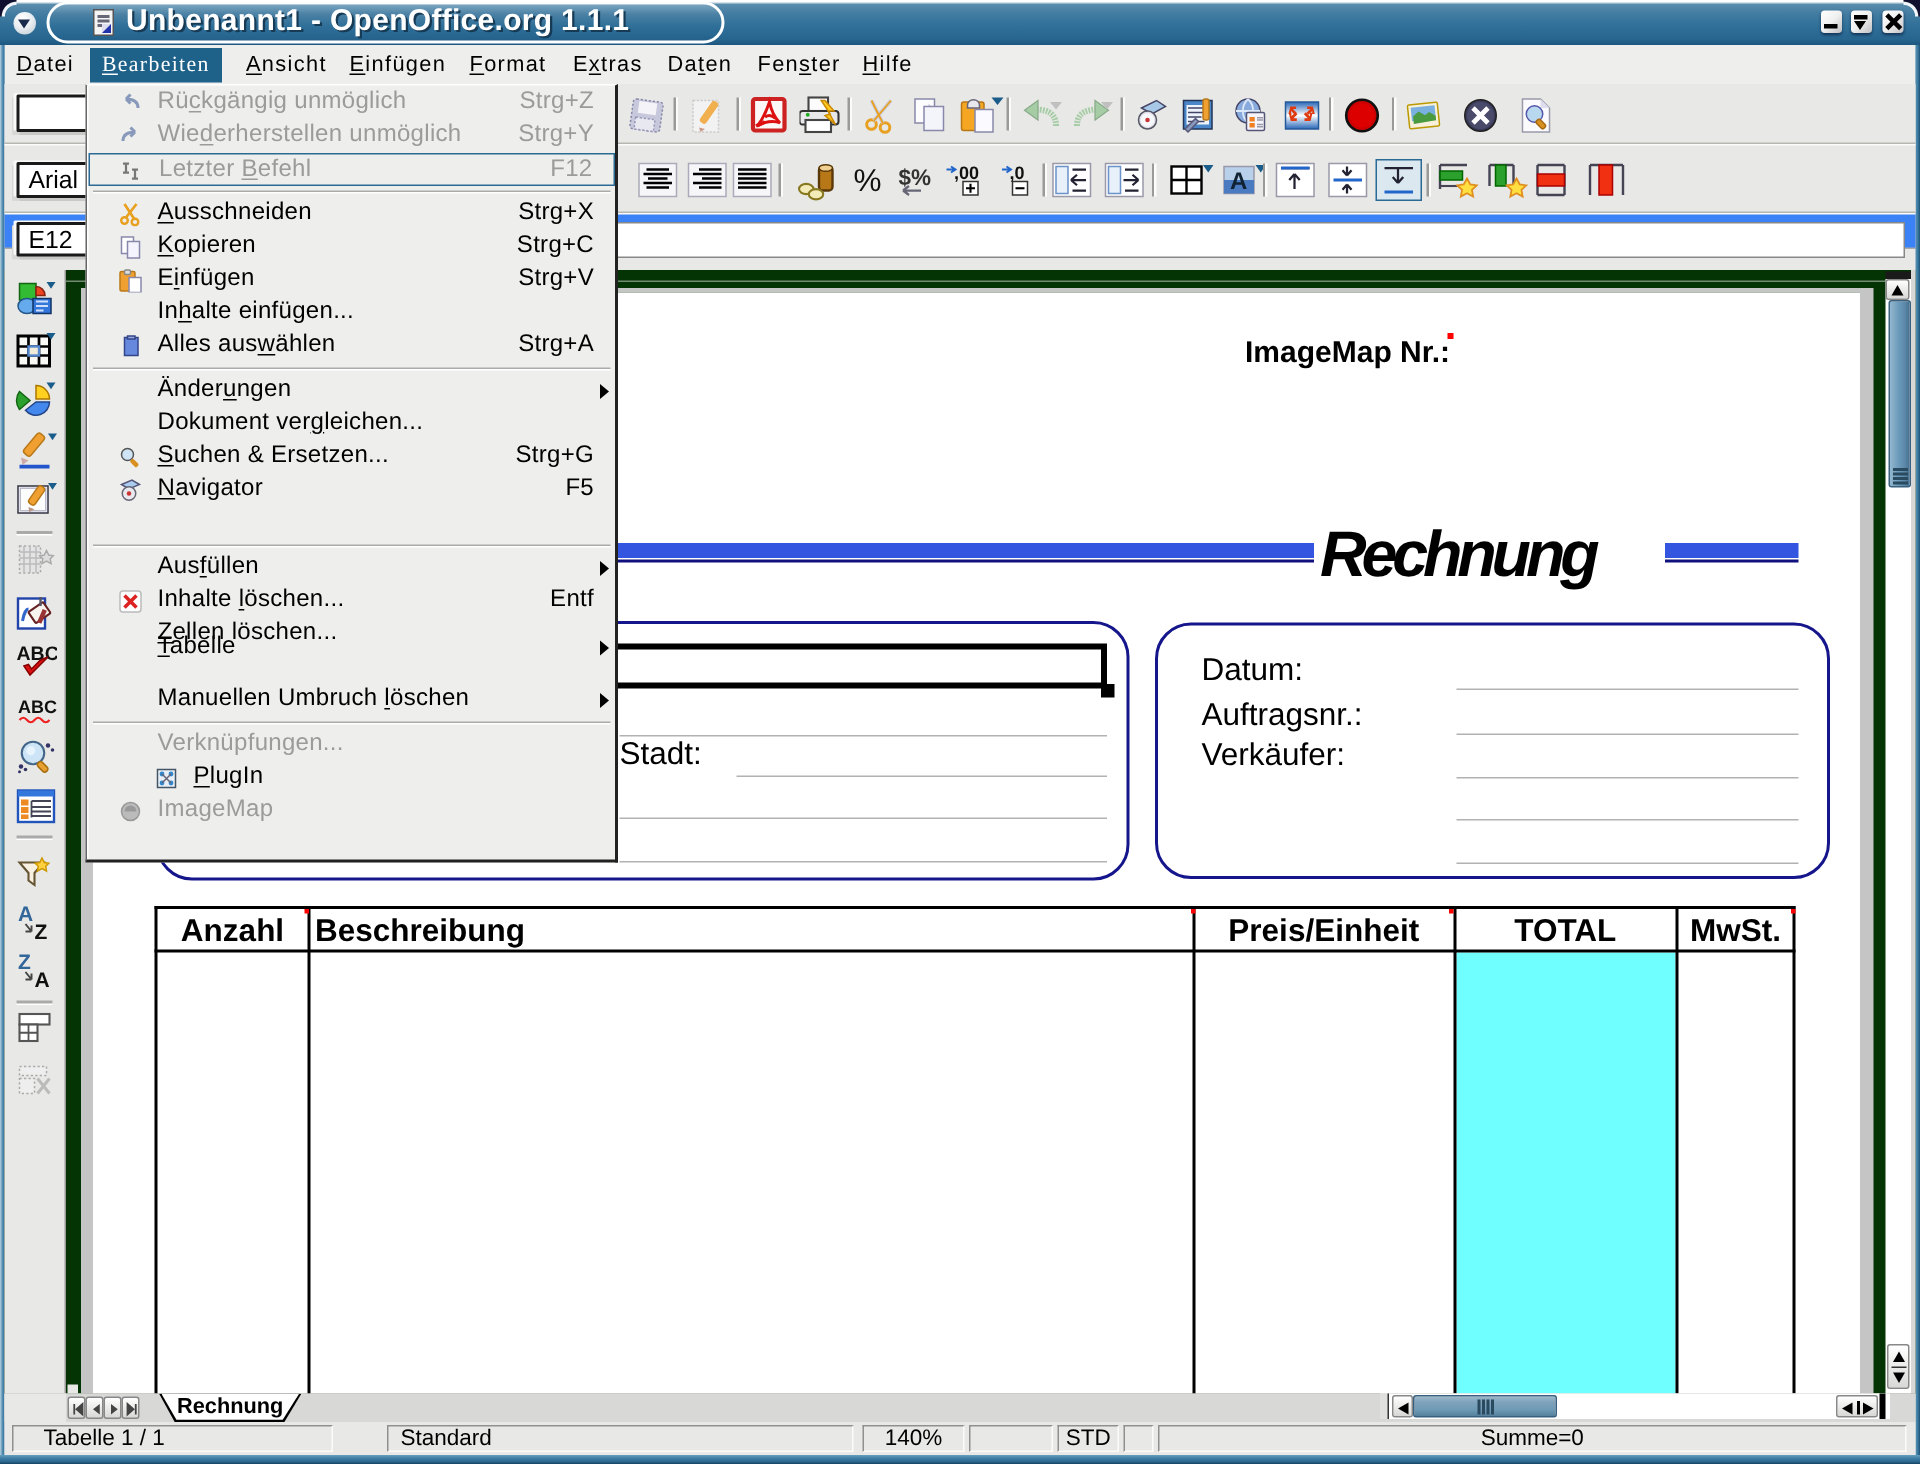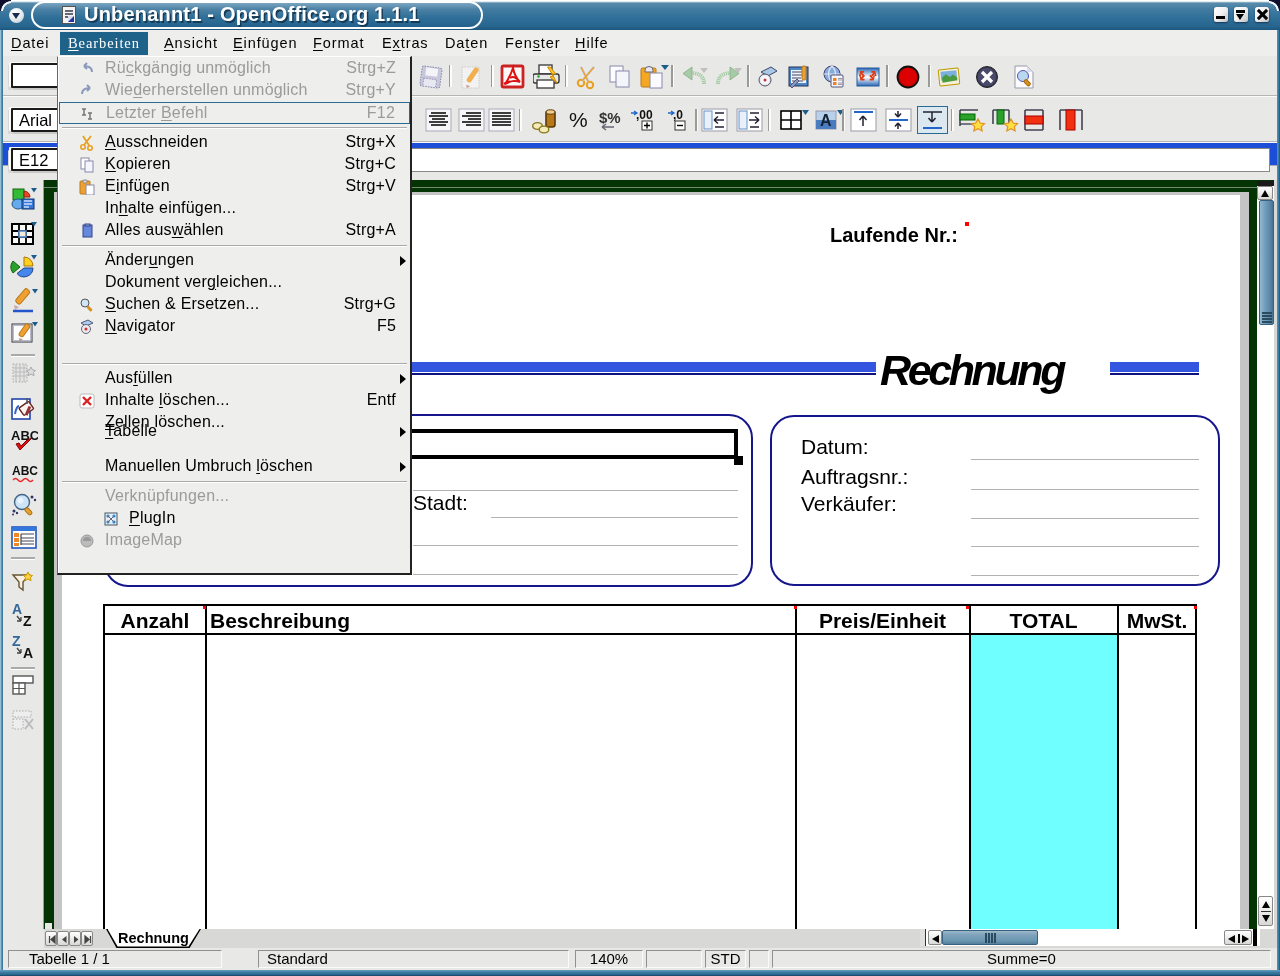--- a/index.html
+++ b/index.html
@@ -47,21 +47,21 @@
   background:linear-gradient(to right,#b8d2e0,#5a92b4,#2d6f9b); }
 #frame-left { left:0; }
 #frame-right { right:0; background:linear-gradient(to left,#1c5175,#3d7ba2,#5a92b4); }
 #frame-bottom { left:0; bottom:0; width:1280px; height:6px;
   background:linear-gradient(to bottom,#67a0bf 0%,#3d7ba2 40%,#2a6890 75%,#16425f 100%); }
 
 
 #toolbar1 { left:3px; top:56px; width:1274px; height:40px; background:#e8e8e6; }
 #toolbar2 { left:3px; top:96px; width:1274px; height:46px; background:#e8e8e6;
   border-top:1px solid #fbfbfa; box-shadow:0 -1px 0 #b5b5b2; }
-#formulabar { left:3px; top:142px; width:1274px; height:24px; background:#1d4ed8;
+#formulabar { left:3px; top:142px; width:1274px; height:24px; background:#3b82f6;
   border-top:1px solid #fbfbfa; box-shadow:0 -1px 0 #b5b5b2; border-bottom:1px solid #aaa; }
 .fieldbox { background:#fff; border:2px solid #1a1a1a; border-radius:1px;
   box-shadow:-2px -1px 0 #fafaf8, 2px 2px 0 #c8c8c6, -3px 2px 0 #d8d8d6; }
 .tbsep { position:absolute; width:3px; background:linear-gradient(to right,#9a9a98 0,#9a9a98 1.5px,#fcfcfa 1.5px); }
 .icon { position:absolute; width:26px; height:26px; }
 .icon svg { position:absolute; left:0; top:0; }
 
 
 #workspace { left:3px; top:180px; width:1274px; height:749px; background:#043304; }
 #sidebar { left:0px; top:0px; width:41px; height:749px; background:#e8e8e6;
@@ -578,21 +578,21 @@
       </div>
   </div>
 
   <div class="graystrip abs" style="left:51px; top:12px; width:8px; height:737px;"></div>
   <div class="abs" style="left:41px; top:6.5px; width:1213px; height:1.5px; background:#8a9a8a; opacity:0.85;"></div>
   <div class="abs" style="left:42px; top:743px; width:7px; height:6px; background:#e8e8e6;"></div>
   <div class="graystrip abs" style="left:59px; top:12px; width:1178px; height:3px;"></div>
   <div class="graystrip abs" style="left:1237px; top:12px; width:9px; height:737px;"></div>
   <div id="page" class="abs">
 
-    <div class="abs" style="left:768px; top:29px; font-size:20px; font-weight:bold;">Laufende Nr.:</div>
+    <div class="abs" style="left:768px; top:29px; font-size:20px; font-weight:bold;">ImageMap Nr.:</div>
     <div class="redmark" style="left:903px; top:27px; width:4px; height:4px;"></div>
 
     <div class="abs" style="left:42px; top:167px; width:772px; height:10px; background:#3355e0;"></div>
     <div class="abs" style="left:42px; top:177.5px; width:772px; height:2px; background:#10107e;"></div>
     <div class="abs" style="left:1048px; top:167px; width:89px; height:10px; background:#3355e0;"></div>
     <div class="abs" style="left:1048px; top:177.5px; width:89px; height:2px; background:#10107e;"></div>
     <div class="abs" style="left:818px; top:151px; font-size:43px; font-weight:bold; font-style:italic; letter-spacing:-3.4px;">Rechnung</div>
 
     <div class="navybox" style="left:42px; top:219px; width:649px; height:173px;"></div>
     <div class="abs" style="left:100px; top:234px; width:576px; height:30px; border:4.5px solid #000; background:#fff;"></div>

